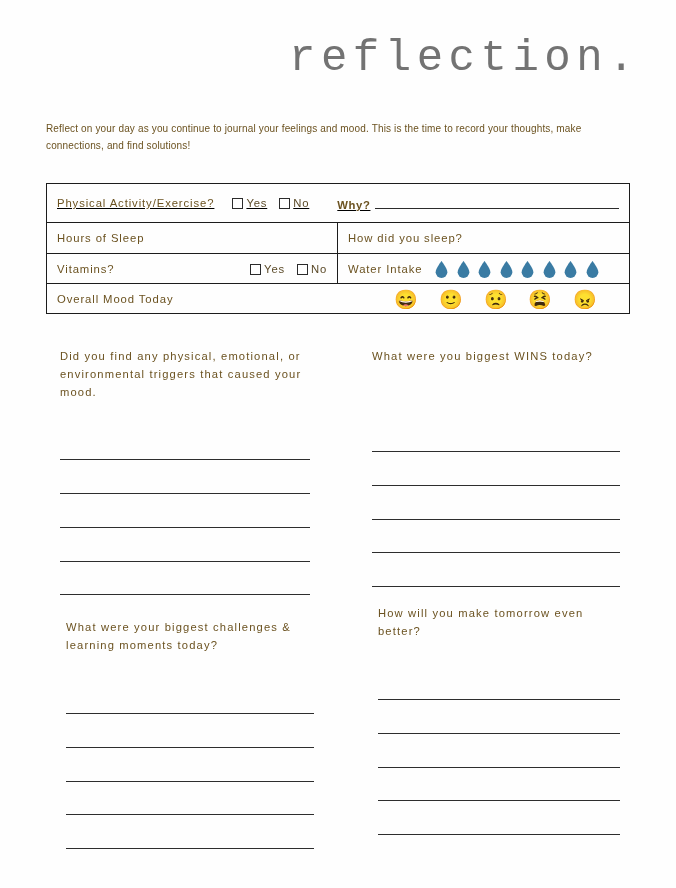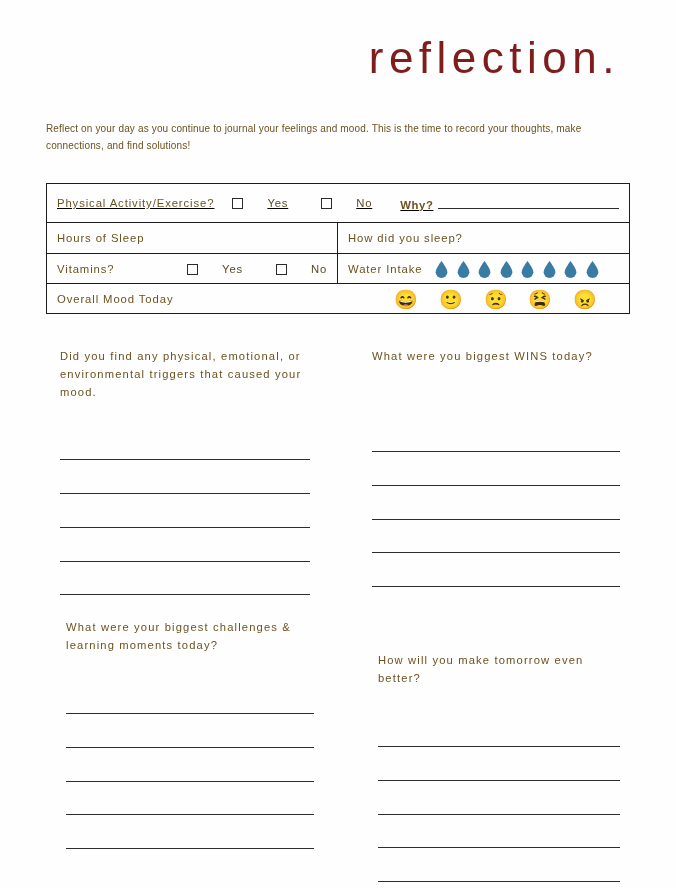--- a/index.html
+++ b/index.html
@@ -17,25 +17,25 @@
   .page {
     position: absolute;
     inset: 0;
     background: #fefefe;
   }
 
   
   .title {
     position: absolute;
     top: 36px;
-    right: 56px;
-    font-family: Liberation Sans, sans-serif;
+    right: 36px;
+    font-family: Liberation Mono, monospace;
     font-size: 44px;
     letter-spacing: 5.5px;
-    color: #7f1d1d;
+    color: #737373;
     line-height: 1;
     white-space: nowrap;
   }
 
   
   .intro {
     position: absolute;
     left: 46px;
     top: 120px;
     width: 592px;
@@ -87,21 +87,21 @@
 
   .r1 { height: 39px; text-decoration: underline; }
   .r2 { height: 31px; text-align: right; }
   .r3 { height: 30px; }
   .r4 { height: 29px; }
 
   
   .cbgroup {
     display: flex;
     align-items: center;
-    gap: 24px;
+    gap: 3px;
     margin-left: auto;
   }
   .cbgroup.inrow1 { margin-left: 18px; }
   .cbox {
     width: 11px;
     height: 11px;
     border: 1.6px solid #2b2b2b;
     box-sizing: border-box;
     background: #fff;
     flex: none;
@@ -158,21 +158,21 @@
   }
   .lines { margin-top: 14px; }
   .wline {
     border-bottom: 1.9px solid #2d2d2d;
     height: 32.8px;
   }
 
   .q1 { left: 60px;  top: 347px; width: 250px; }
   .q2 { left: 372px; top: 347px; width: 248px; }
   .q3 { left: 66px;  top: 618px; width: 248px; }
-  .q4 { left: 378px; top: 651px; width: 242px; }
+  .q4 { left: 378px; top: 604px; width: 242px; }
 
   .q1 .lines { margin-top: 25px; }
   .q2 .lines { margin-top: 53px; }
   .q3 .lines { margin-top: 26px; }
   .q4 .lines { margin-top: 26px; }
 </style>
 </head>
 <body>
 
 <div class="page">

